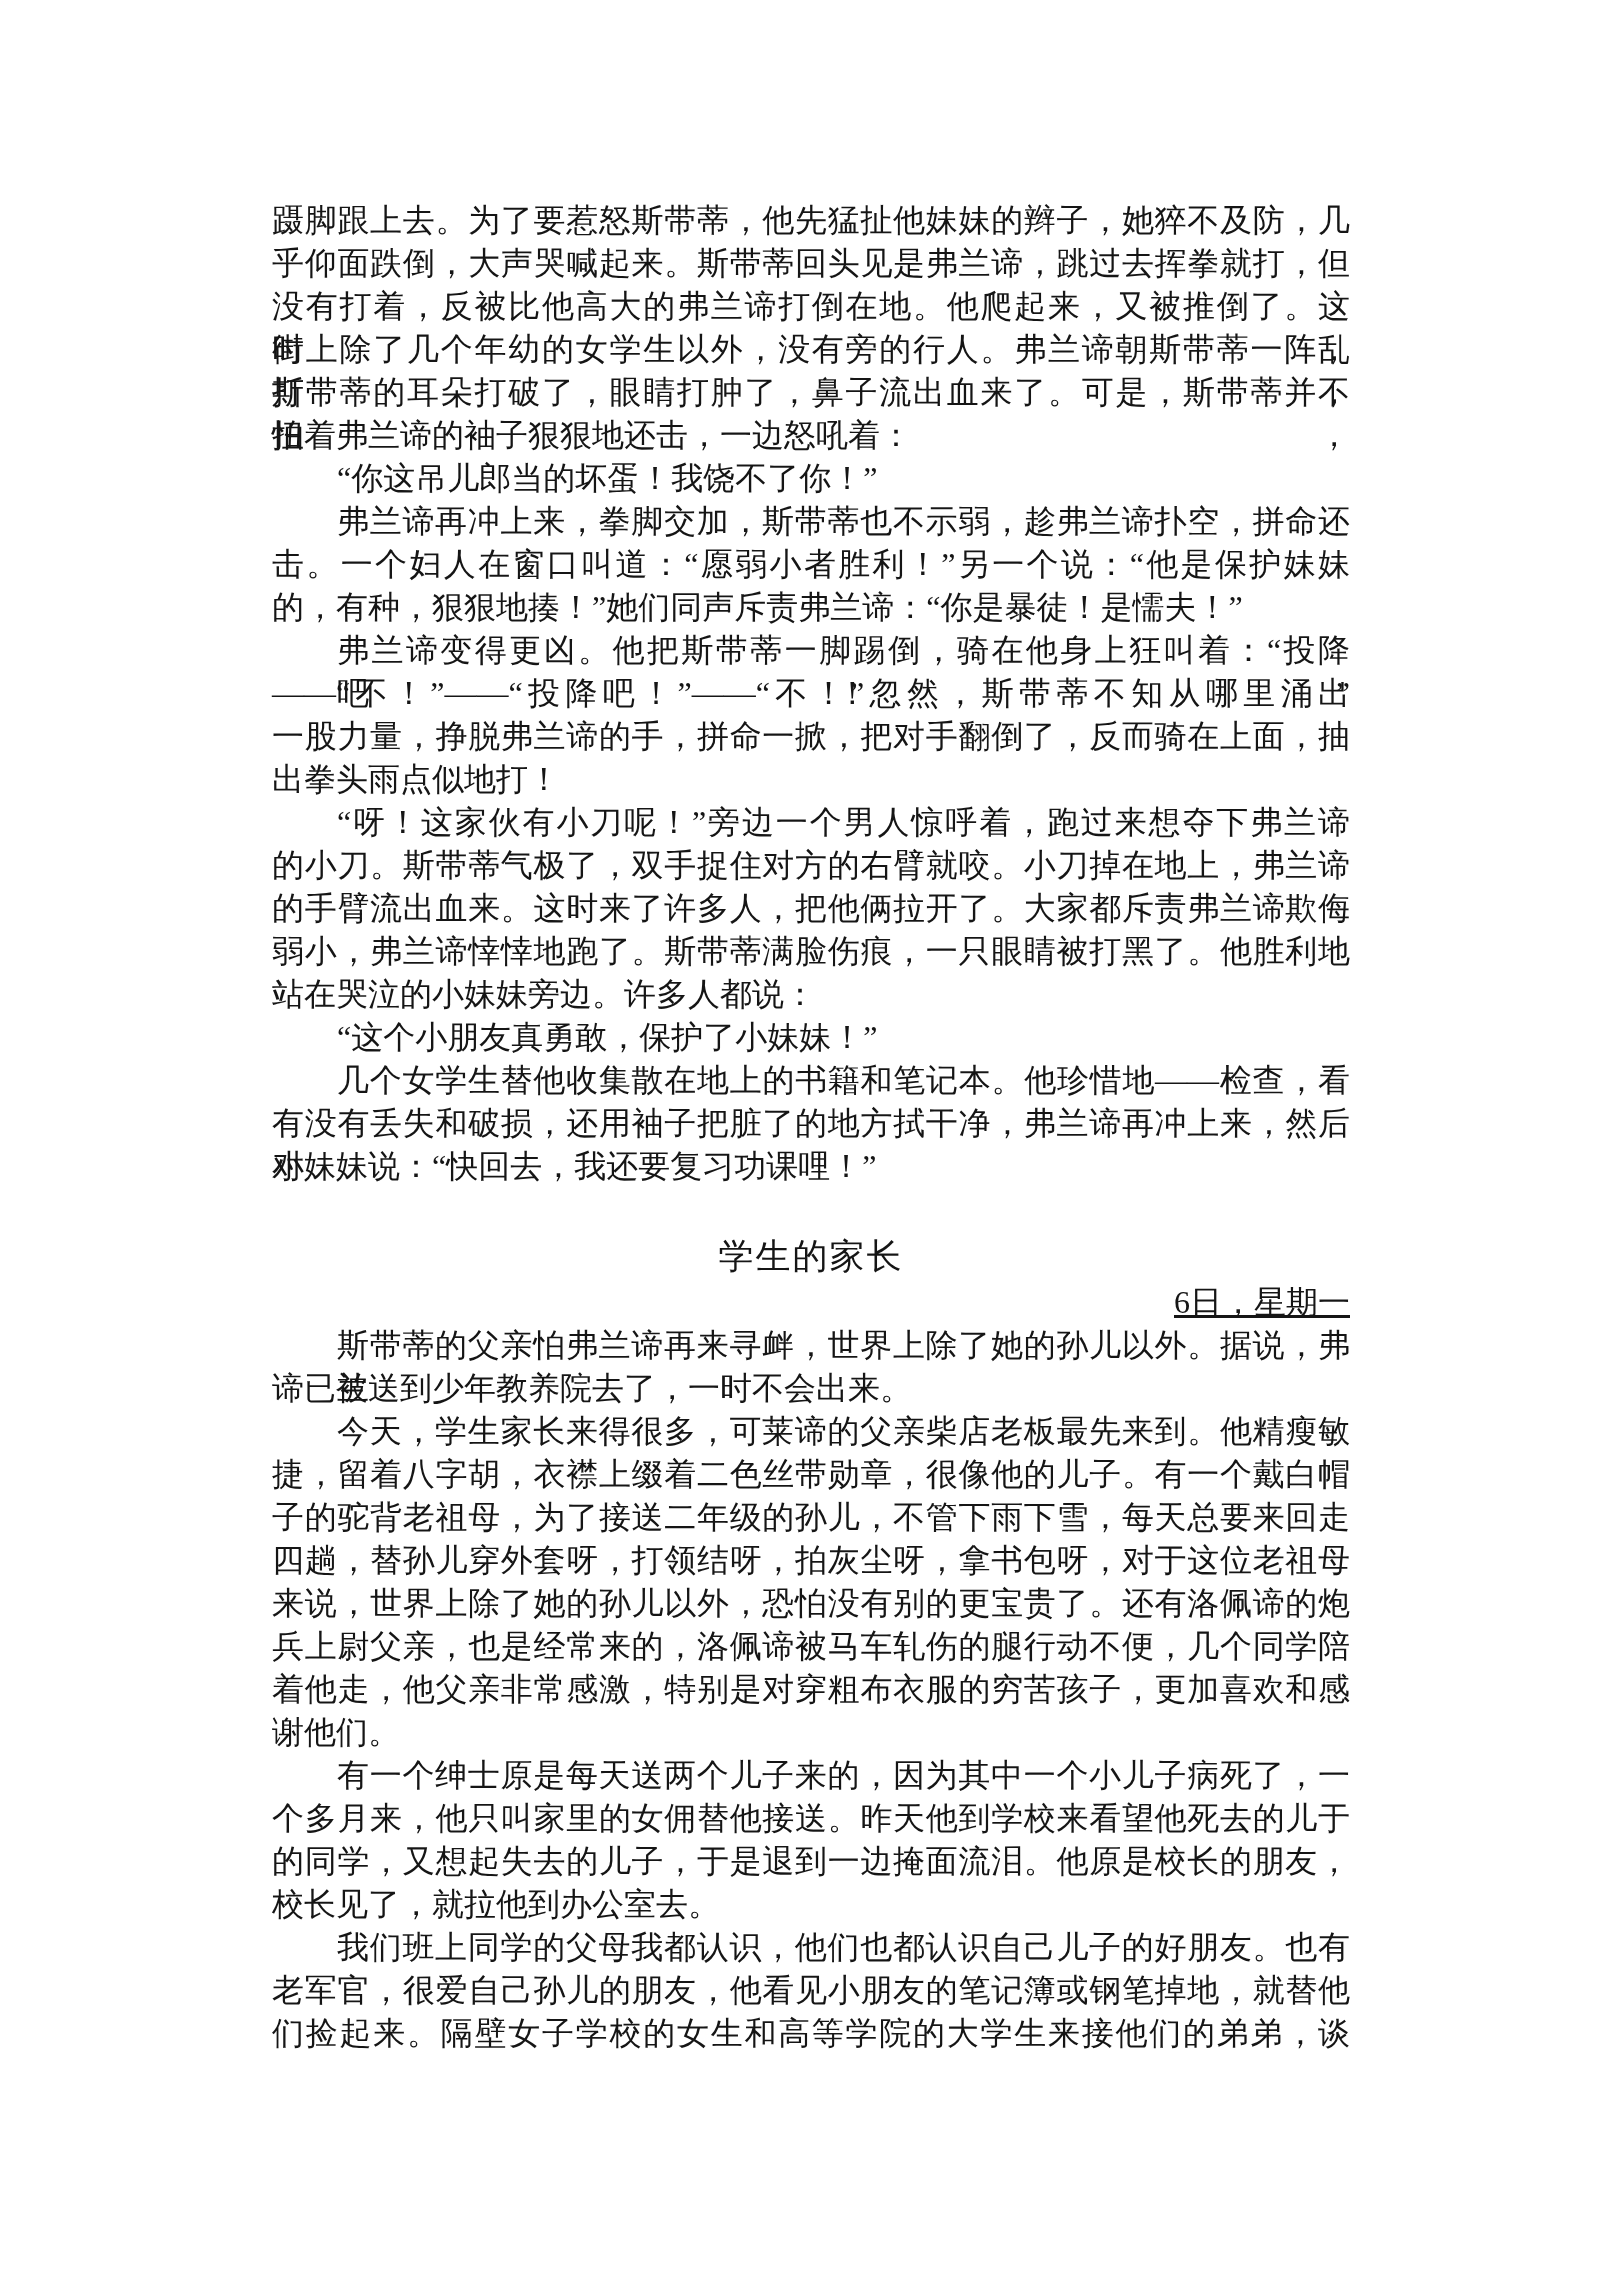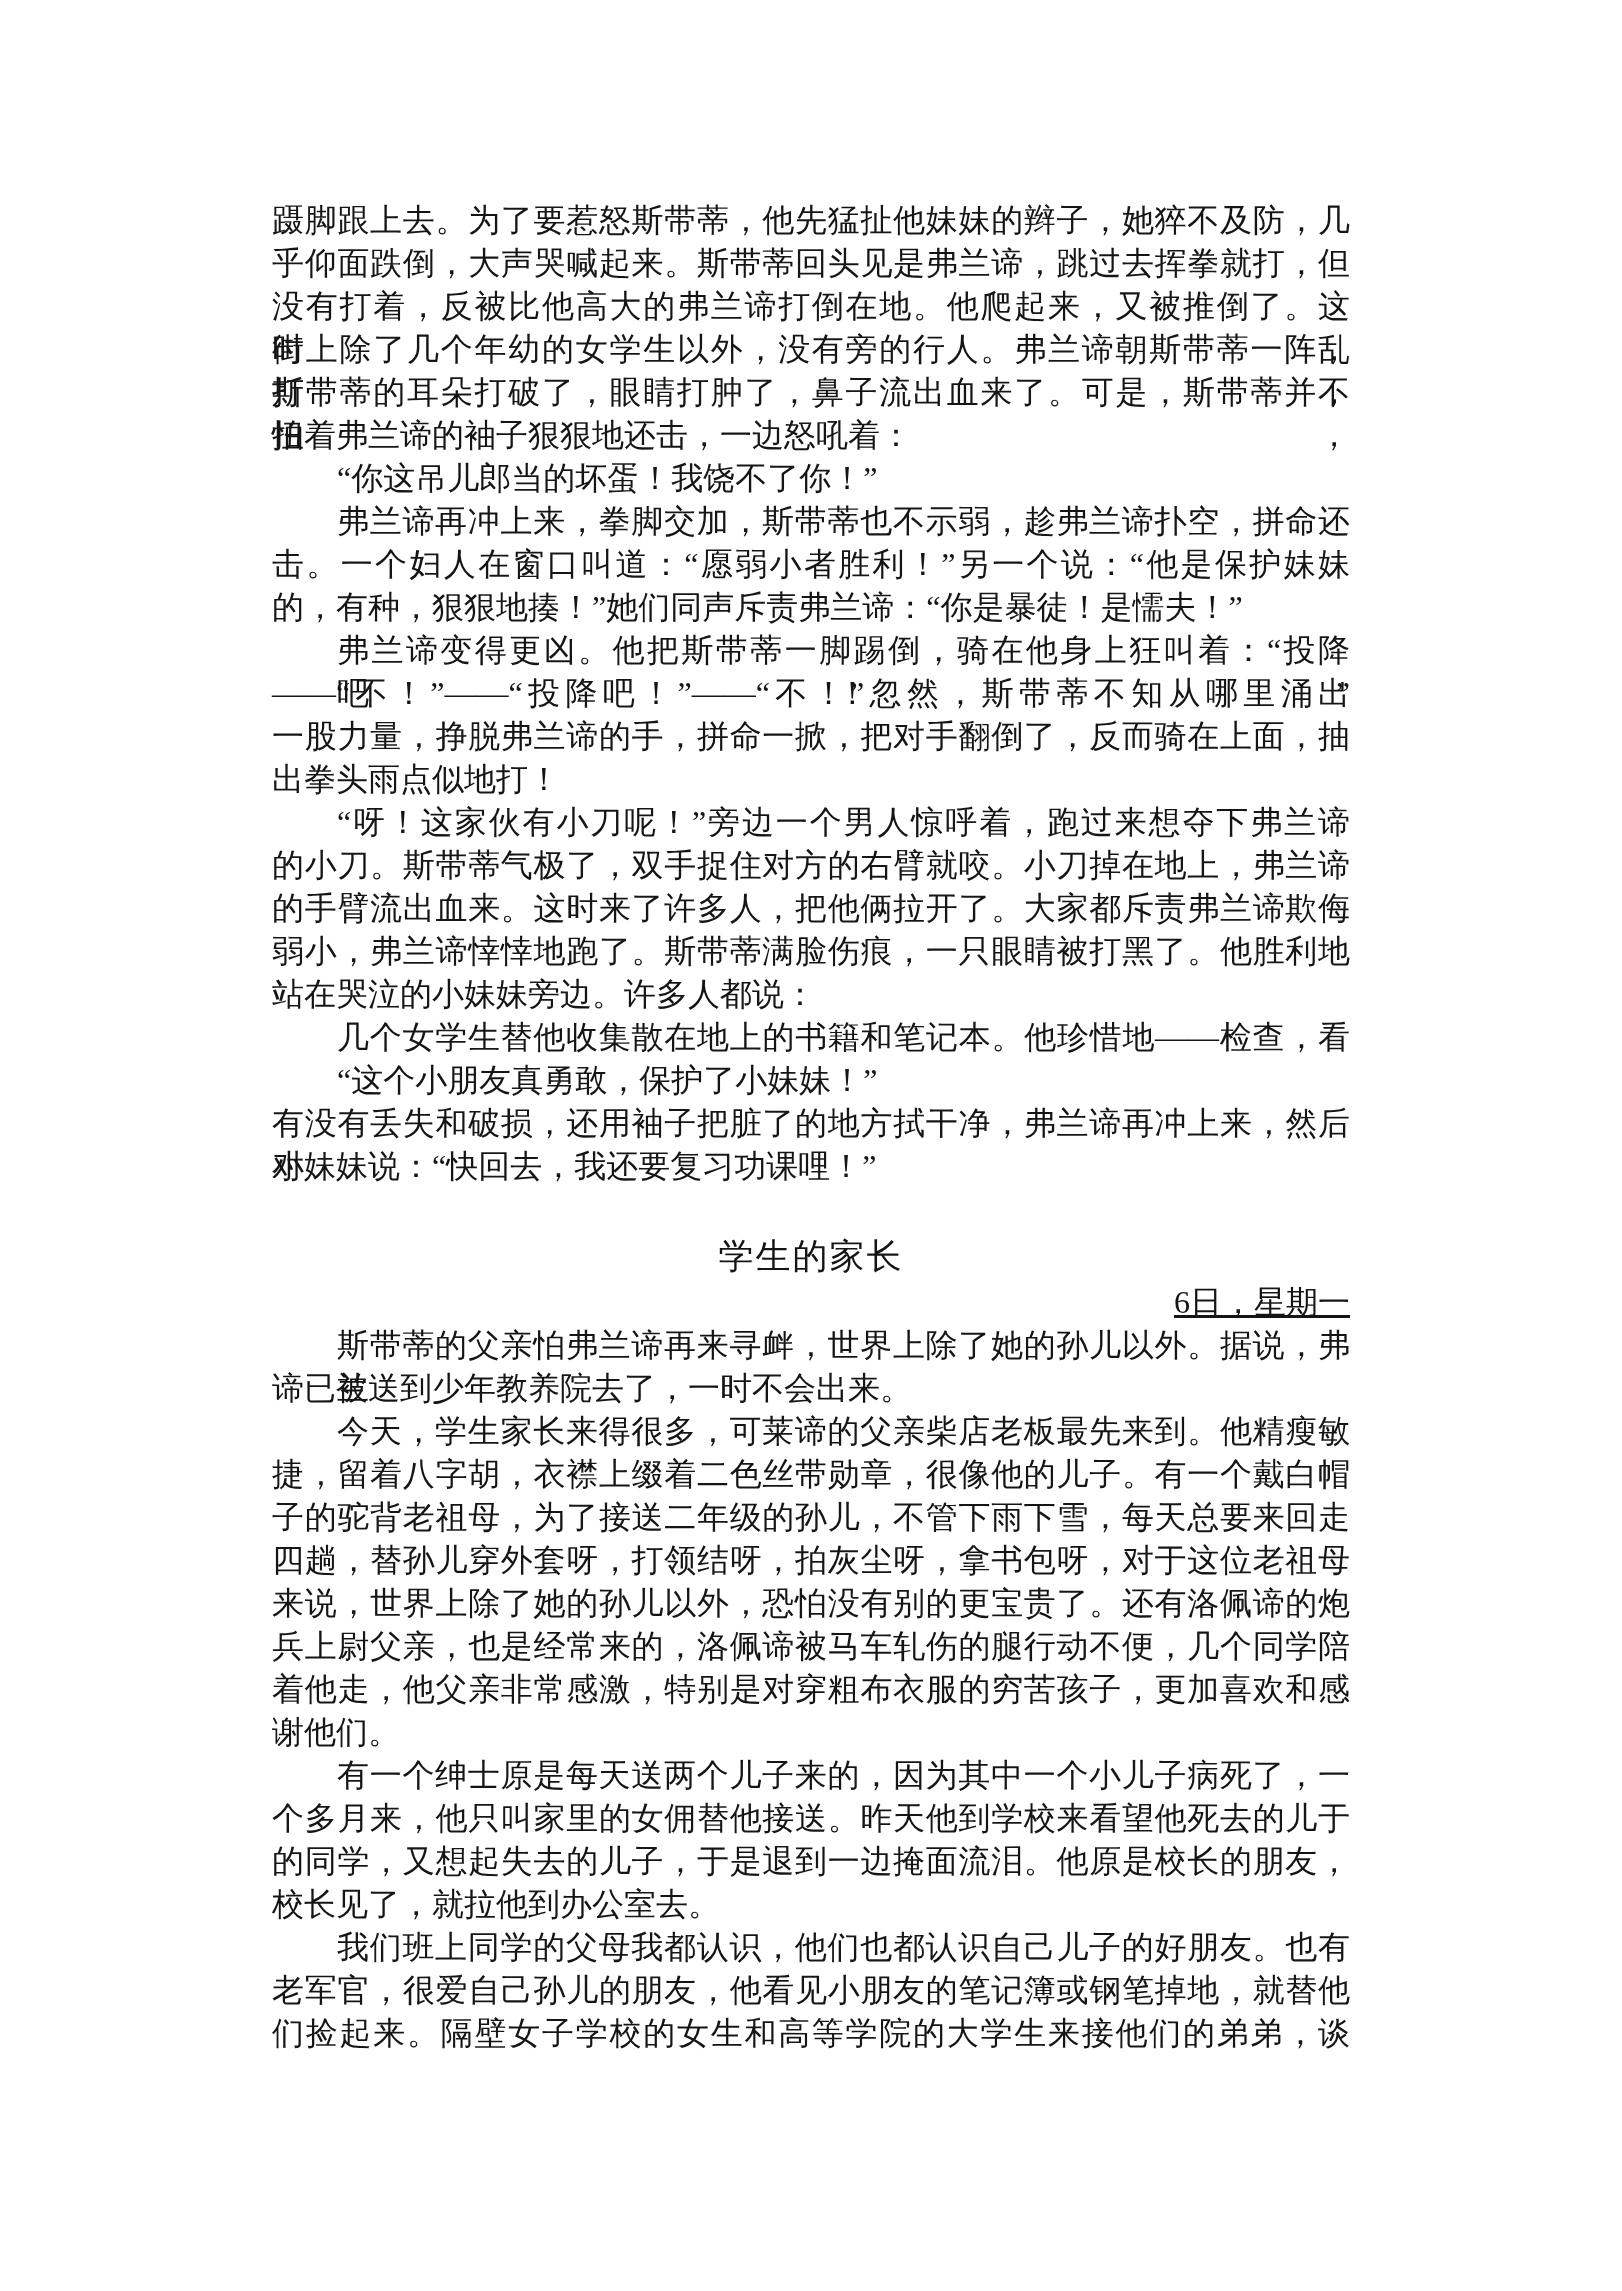--- a/index.html
+++ b/index.html
@@ -73,22 +73,22 @@
         <div class="line">的，有种，狠狠地揍！”她们同声斥责弗兰谛：“你是暴徒！是懦夫！”</div>
         <div class="line indent fill">弗兰谛变得更凶。他把斯带蒂一脚踢倒，骑在他身上狂叫着：“投降吧！”</div>
         <div class="line fill">——“不！”——“投降吧！”——“不！”忽然，斯带蒂不知从哪里涌出</div>
         <div class="line fill">一股力量，挣脱弗兰谛的手，拼命一掀，把对手翻倒了，反而骑在上面，抽</div>
         <div class="line">出拳头雨点似地打！</div>
         <div class="line indent fill">“呀！这家伙有小刀呢！”旁边一个男人惊呼着，跑过来想夺下弗兰谛</div>
         <div class="line fill">的小刀。斯带蒂气极了，双手捉住对方的右臂就咬。小刀掉在地上，弗兰谛</div>
         <div class="line fill">的手臂流出血来。这时来了许多人，把他俩拉开了。大家都斥责弗兰谛欺侮</div>
         <div class="line fill">弱小，弗兰谛悻悻地跑了。斯带蒂满脸伤痕，一只眼睛被打黑了。他胜利地</div>
         <div class="line">站在哭泣的小妹妹旁边。许多人都说：</div>
+        <div class="line indent">“这个小朋友真勇敢，保护了小妹妹！”</div>
         <div class="line indent fill">几个女学生替他收集散在地上的书籍和笔记本。他珍惜地——检查，看</div>
-        <div class="line indent">“这个小朋友真勇敢，保护了小妹妹！”</div>
         <div class="line fill">有没有丢失和破损，还用袖子把脏了的地方拭干净，弗兰谛再冲上来，然后对</div>
         <div class="line">小妹妹说：“快回去，我还要复习功课哩！”</div>
       </div>
 
     <h2 class="chapter-heading">学生的家长</h2>
 
     <div class="date-line">6日，星期一</div>
 
     <div>
         <div class="line indent fill">斯带蒂的父亲怕弗兰谛再来寻衅，世界上除了她的孙儿以外。据说，弗兰</div>

